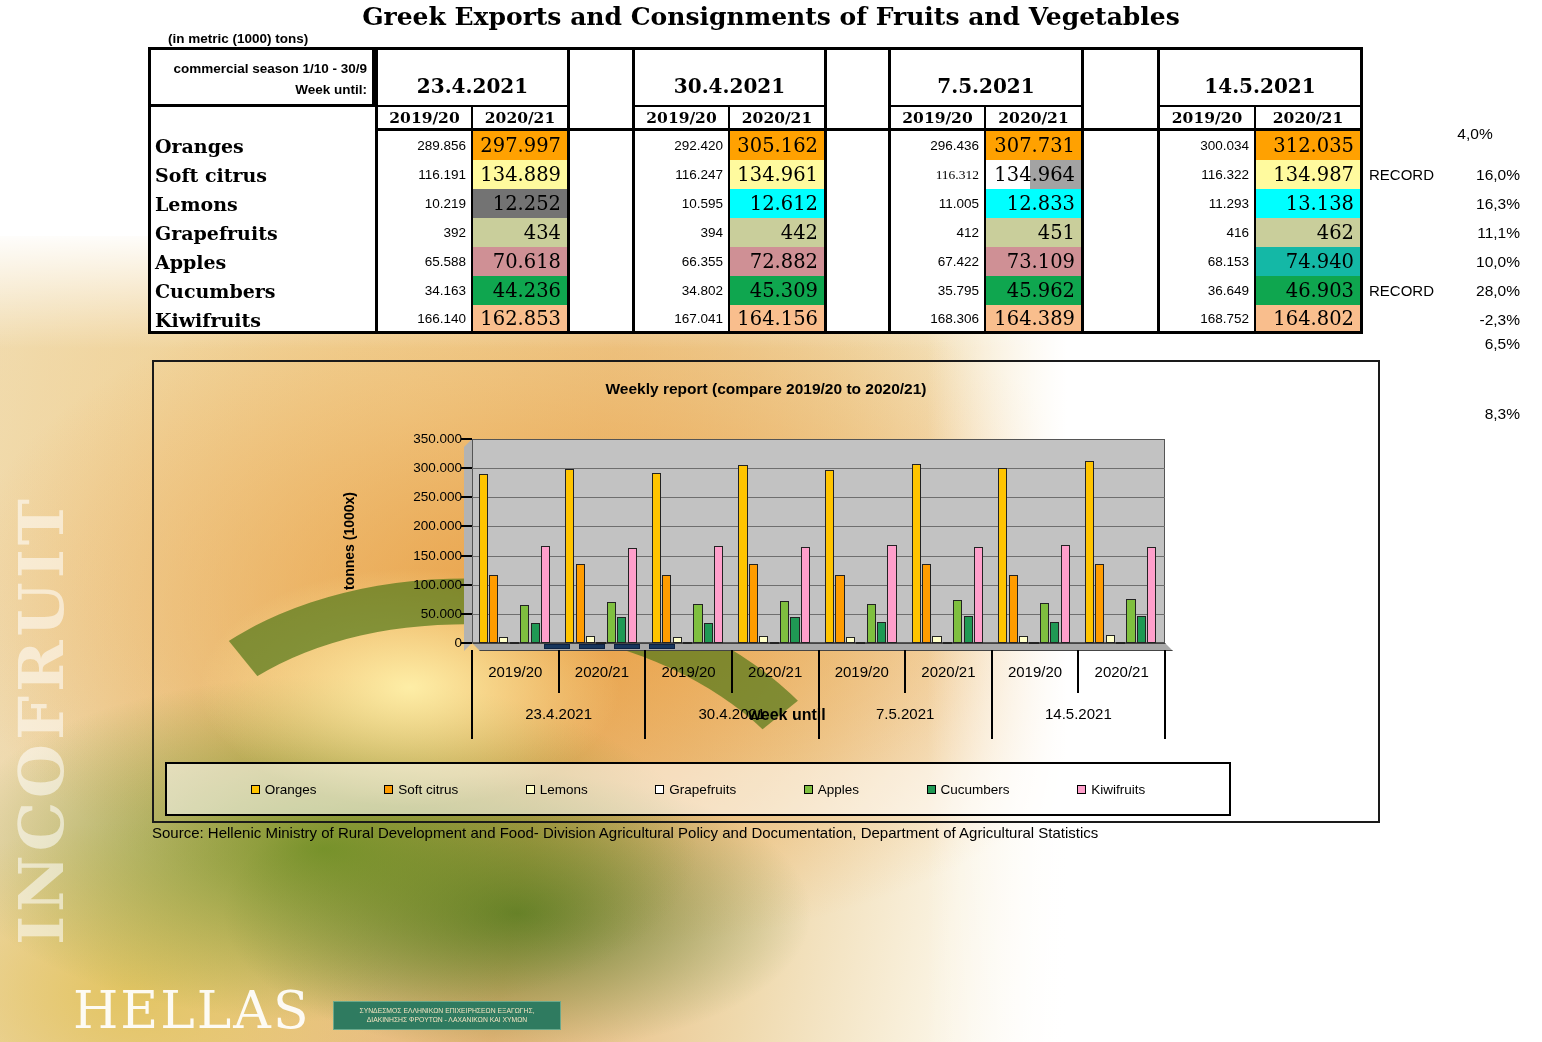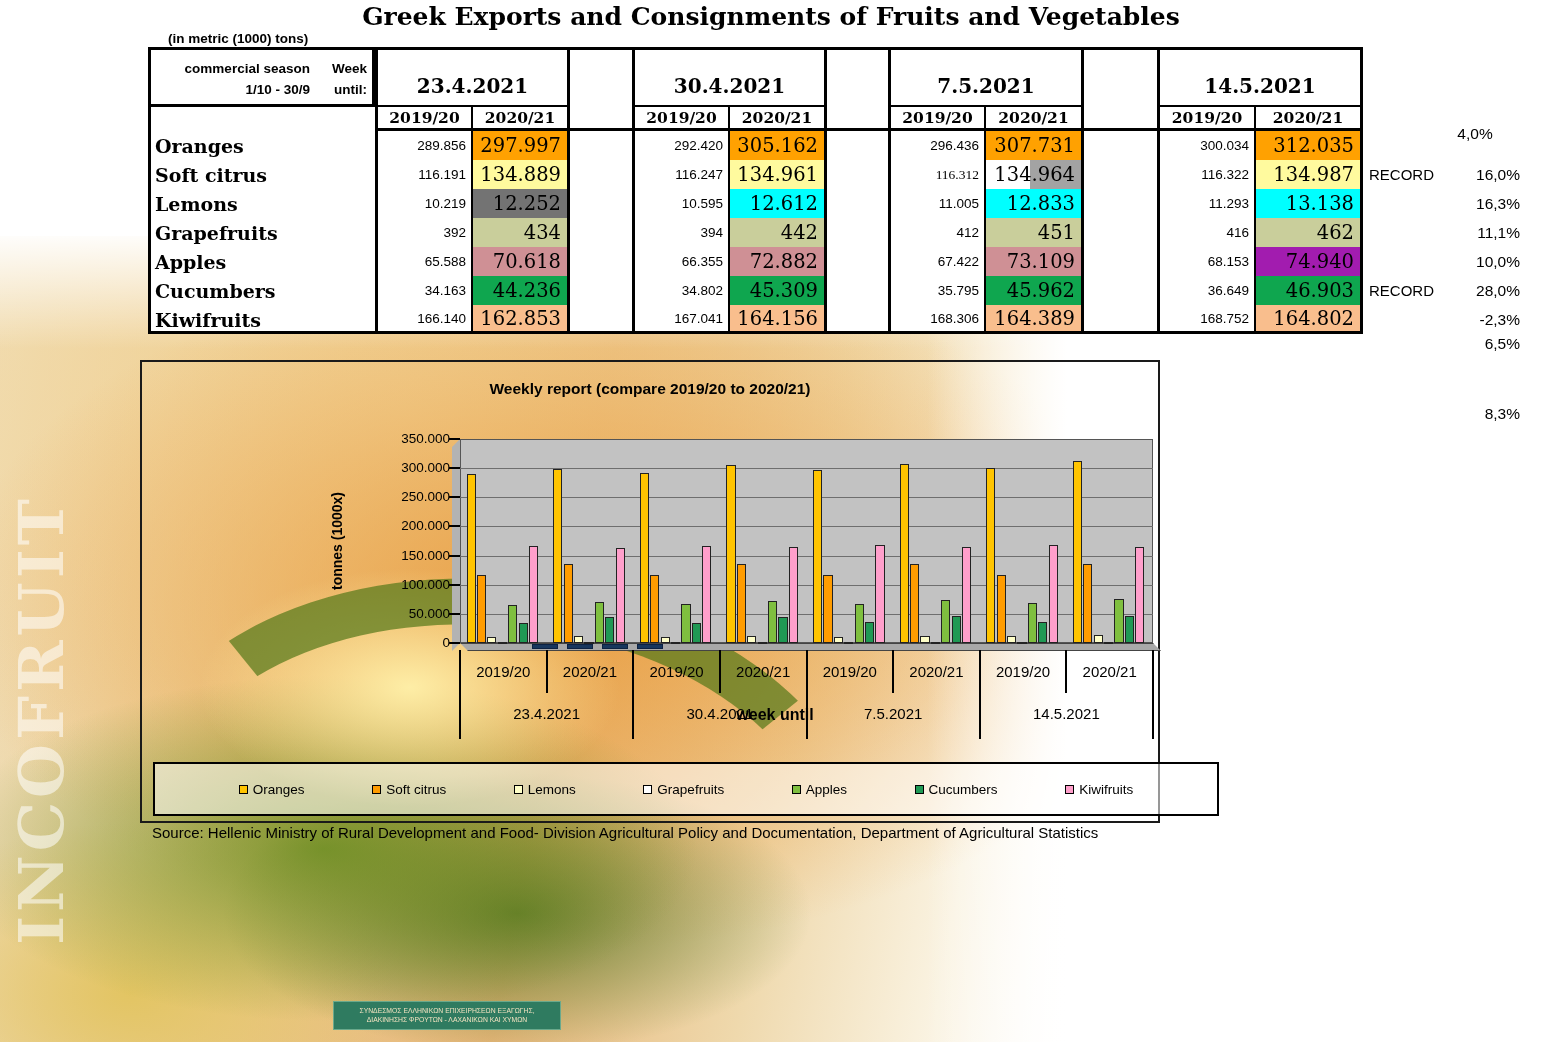--- a/index.html
+++ b/index.html
@@ -35,21 +35,21 @@
   
   .title{position:absolute;left:0;top:2px;width:100%;text-align:center;
       font-family:"DejaVu Serif",serif;font-weight:bold;font-size:25px;}
   .units{position:absolute;left:168px;top:31px;font-size:13.5px;font-weight:bold;}
 
   
   .xtable{position:absolute;left:148px;top:47px;display:grid;
       grid-template-columns:227px 98px 97px 62px 98px 97px 61px 98px 98px 73px 99px 107px;
       grid-template-rows:60px 24px repeat(7,29px);}
   .tc{box-sizing:border-box;background:#fff;}
-  .c-corner{border:3px solid #000;display:flex;flex-direction:row;justify-content:flex-end;align-items:flex-end;
+  .c-corner{border:3px solid #000;display:flex;flex-direction:column;justify-content:flex-end;align-items:flex-end;
       padding:3px 5px;font-size:13.5px;font-weight:bold;line-height:1.55;text-align:right;}
   .c-labelblock{border-left:3px solid #000;border-bottom:3px solid #000;}
   .c-labelpad{height:24px;}
   .c-label{height:29px;display:flex;align-items:center;padding-left:4px;
       font-family:"DejaVu Serif",serif;font-weight:bold;font-size:19px;}
   .c-date{border-left:3px solid #000;border-top:3px solid #000;border-right:3px solid #000;border-bottom:2px solid #000;
       display:flex;align-items:flex-end;justify-content:center;padding-bottom:7px;
       font-family:"DejaVu Serif",serif;font-weight:bold;font-size:20px;}
   .c-sa,.c-sb{display:flex;align-items:center;justify-content:center;
       font-family:"DejaVu Serif",serif;font-weight:bold;font-size:15.5px;}
@@ -59,21 +59,21 @@
       padding-right:5px;font-size:13.5px;}
   .c-vb{border-right:3px solid #000;display:flex;align-items:center;justify-content:flex-end;padding-right:6px;
       font-family:"DejaVu Serif",serif;font-size:19.5px;}
   .last-row{border-bottom:3px solid #000;}
   .c-sphead{border-top:3px solid #000;border-bottom:3px solid #000;}
   .c-spbody{border-bottom:3px solid #000;}
   .rec{position:absolute;font-size:15px;}
   .pct{position:absolute;width:90px;text-align:right;font-size:15.5px;height:19px;line-height:19px;}
 
   
-  .chartbox{position:absolute;left:140px;top:360px;width:1020px;height:463px;border:2px solid #1a1a1a;box-sizing:border-box;}
+  .chartbox{position:absolute;left:152px;top:360px;width:1228px;height:463px;border:2px solid #1a1a1a;box-sizing:border-box;}
   .ctitle{position:absolute;top:18px;left:0;width:100%;text-align:center;font-weight:bold;font-size:15.5px;}
   .ylab{position:absolute;left:178px;top:77px;height:204px;width:34px;display:flex;align-items:center;justify-content:center;
       font-weight:bold;font-size:14px;writing-mode:vertical-rl;transform:rotate(180deg);}
   .lwall{position:absolute;left:310px;top:77px;width:8px;height:212px;background:#b3b3b3;
       clip-path:polygon(100% 0,100% 96.2%,0 100%,0 3.8%);}
   .wall{position:absolute;left:318px;top:77px;width:693px;height:204px;background:#c2c2c2;
       border:1px solid #555;box-sizing:border-box;}
   .gl{position:absolute;left:318px;width:693px;height:1px;background:#6e6e6e;}
   .floor{position:absolute;left:318px;top:281px;width:701px;height:8px;background:#a9a9a9;
       border-top:1px solid #444;border-bottom:1px solid #444;box-sizing:border-box;
@@ -93,20 +93,21 @@
 
   .source{position:absolute;left:152px;top:824px;font-size:15px;}
 </style>
 </head>
 <body>
 
 <div class="page">
   <div class="bg-photo"></div>
   <div class="lime-arc"></div>
   <div class="incofruit">INCOFRUIT</div>
+  <div class="hellas">HELLAS</div>
   <div class="logobox">
     <div class="logoline">ΣΥΝΔΕΣΜΟΣ ΕΛΛΗΝΙΚΩΝ ΕΠΙΧΕΙΡΗΣΕΩΝ ΕΞΑΓΩΓΗΣ,</div>
     <div class="logoline">ΔΙΑΚΙΝΗΣΗΣ ΦΡΟΥΤΩΝ - ΛΑΧΑΝΙΚΩΝ ΚΑΙ ΧΥΜΩΝ</div>
   </div>
 
   <div class="title">Greek Exports and Consignments of Fruits and Vegetables</div>
   <div class="units">(in metric (1000) tons)</div>
 
   <div class="xtable" id="xtable">
       <div class="tc c-corner" style="grid-area: 1 / 1;">
@@ -185,21 +186,21 @@
       <div class="tc c-sb" style="grid-area: 2 / 12;">2020/21</div>
       <div class="tc c-va" style="grid-area: 3 / 11;">300.034</div>
       <div class="tc c-vb" style="grid-area: 3 / 12; background: rgb(255, 161, 1);">312.035</div>
       <div class="tc c-va" style="grid-area: 4 / 11;">116.322</div>
       <div class="tc c-vb" style="grid-area: 4 / 12; background: rgb(255, 250, 158);">134.987</div>
       <div class="tc c-va" style="grid-area: 5 / 11;">11.293</div>
       <div class="tc c-vb" style="grid-area: 5 / 12; background: rgb(0, 255, 255);">13.138</div>
       <div class="tc c-va" style="grid-area: 6 / 11;">416</div>
       <div class="tc c-vb" style="grid-area: 6 / 12; background: rgb(201, 206, 155);">462</div>
       <div class="tc c-va" style="grid-area: 7 / 11;">68.153</div>
-      <div class="tc c-vb" style="grid-area: 7 / 12; background: #a21caf;">74.940</div>
+      <div class="tc c-vb" style="grid-area: 7 / 12; background: #14b8a6;">74.940</div>
       <div class="tc c-va" style="grid-area: 8 / 11;">36.649</div>
       <div class="tc c-vb" style="grid-area: 8 / 12; background: rgb(15, 166, 79);">46.903</div>
       <div class="tc c-va last-row" style="grid-area: 9 / 11;">168.752</div>
       <div class="tc c-vb last-row" style="grid-area: 9 / 12; background: rgb(249, 190, 141);">164.802</div>
     </div>
   <div id="annotations">
       <div class="pct" style="right: 22px; top: 124px; text-align: center;">4,0%</div>
       <div class="rec" style="left: 1369px; top: 166px; position: absolute;">RECORD</div>
       <div class="pct" style="right: 22px; top: 165px;">16,0%</div>
       <div class="pct" style="right: 22px; top: 194px;">16,3%</div>

